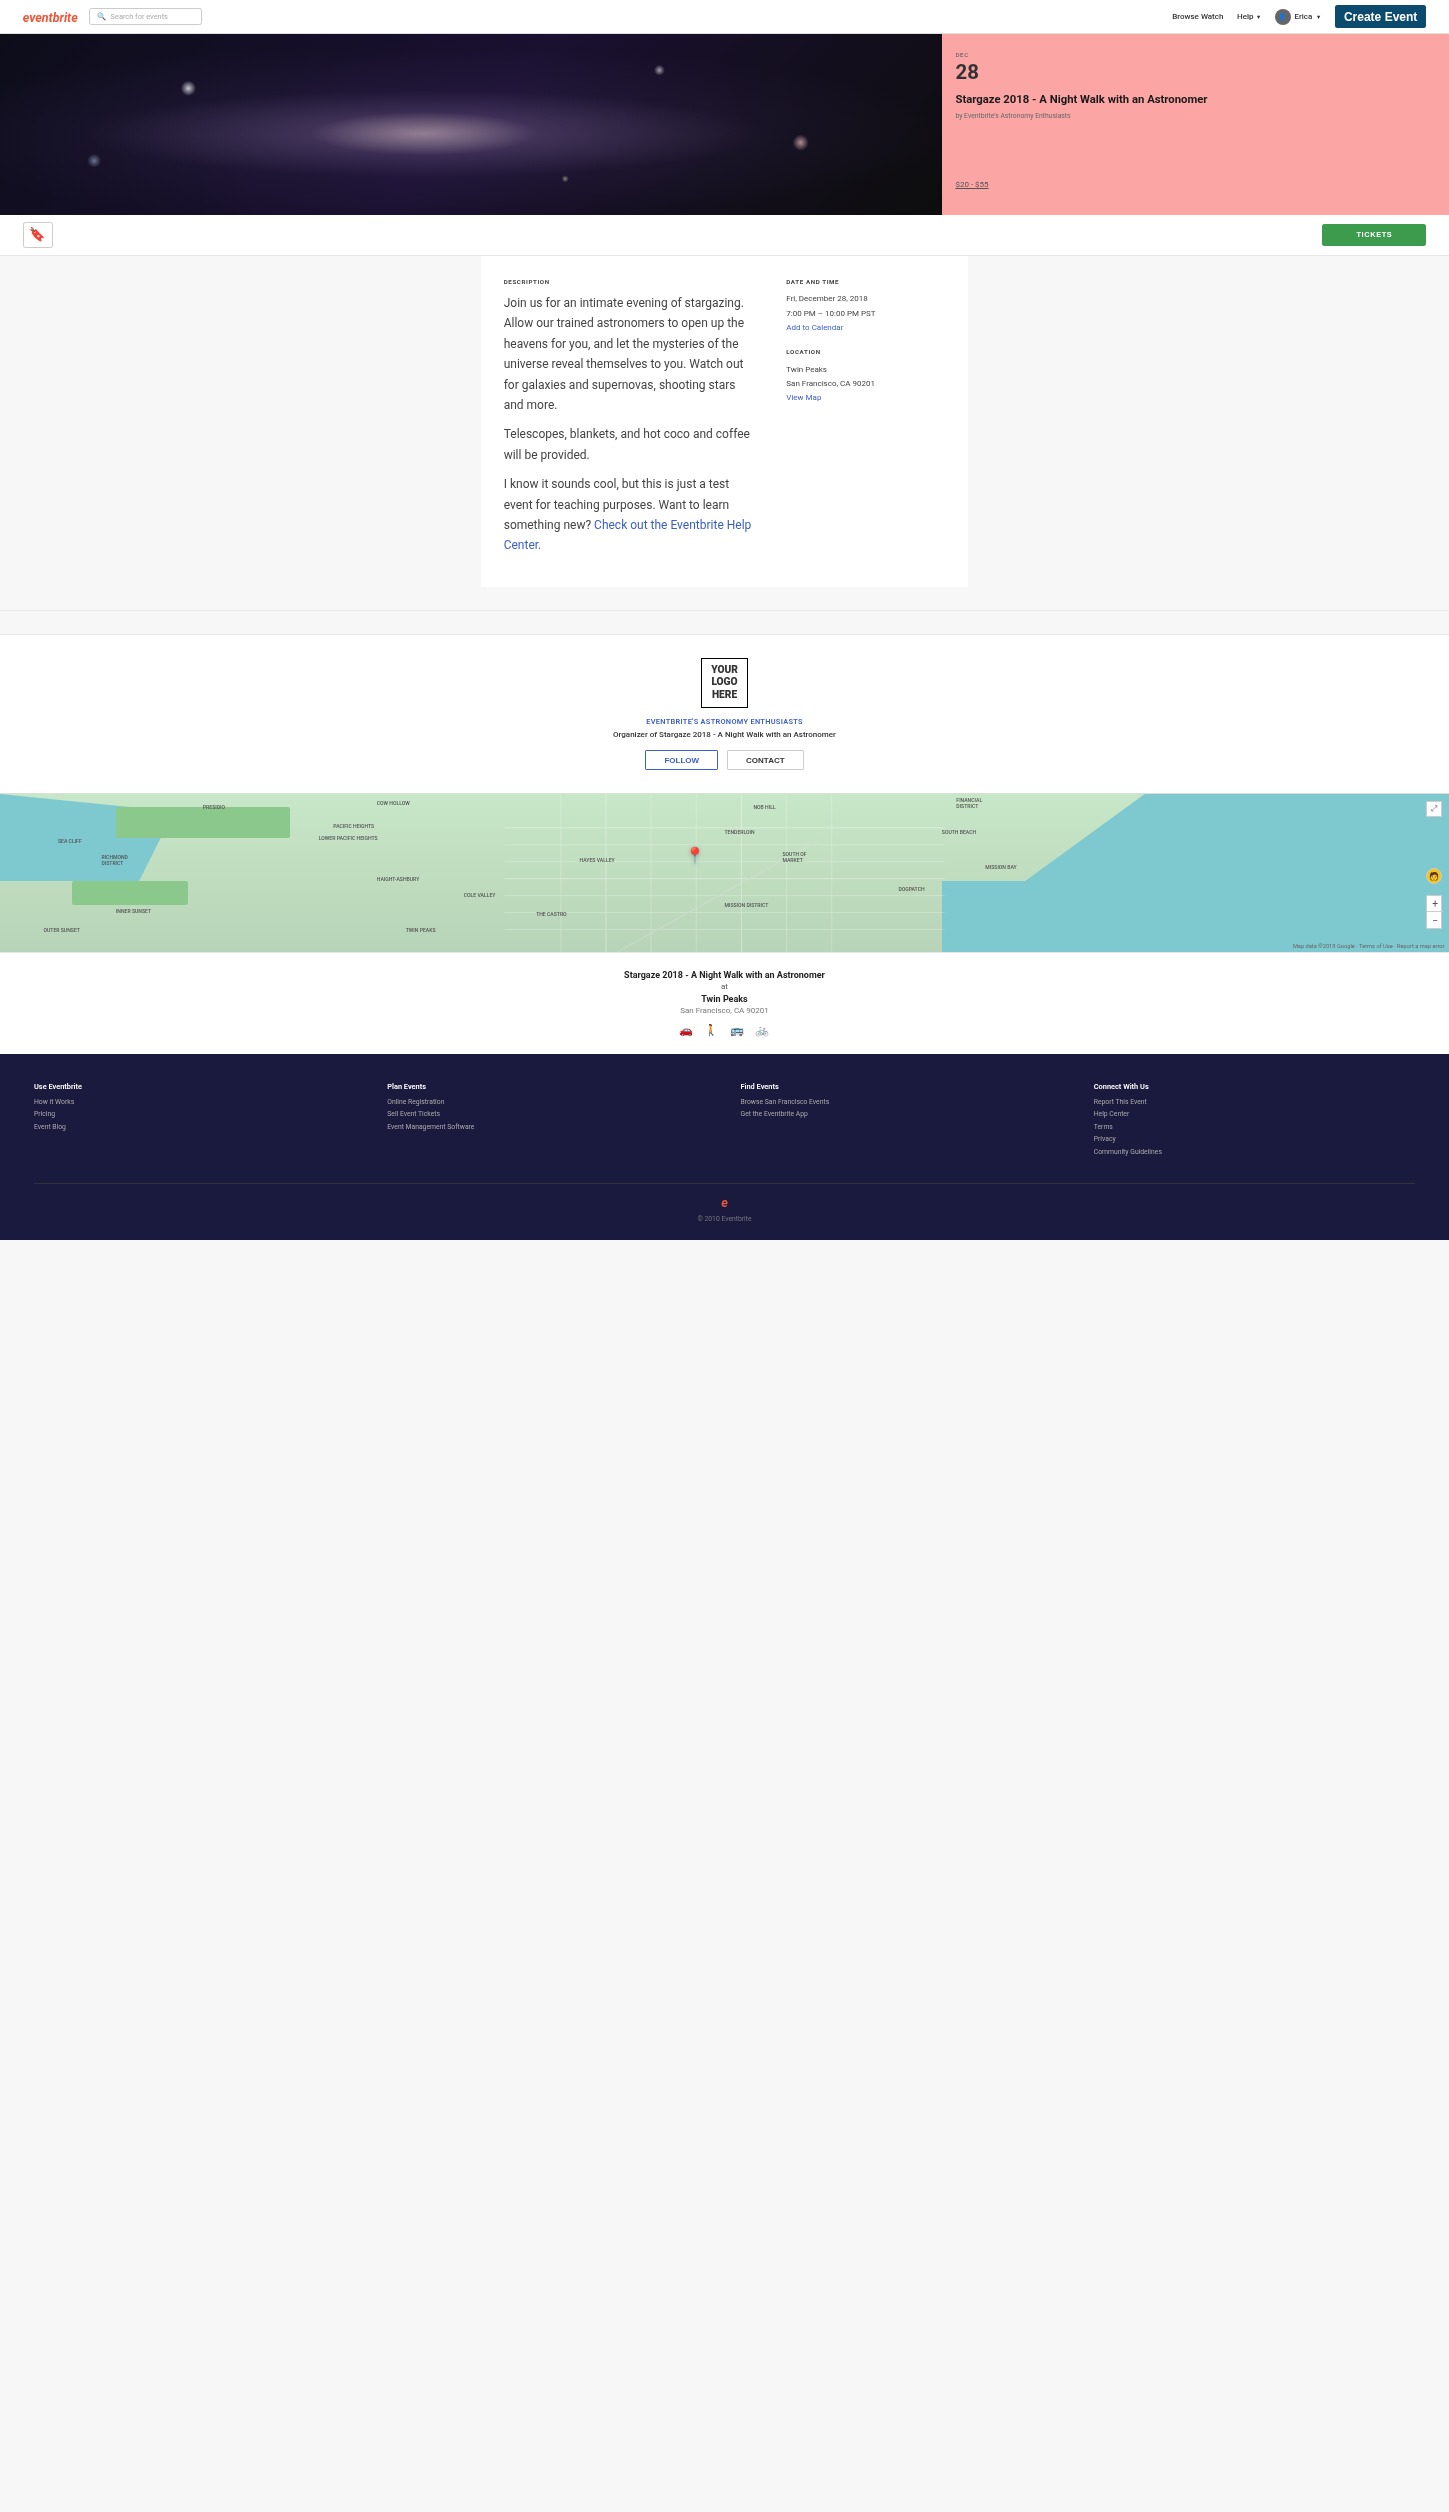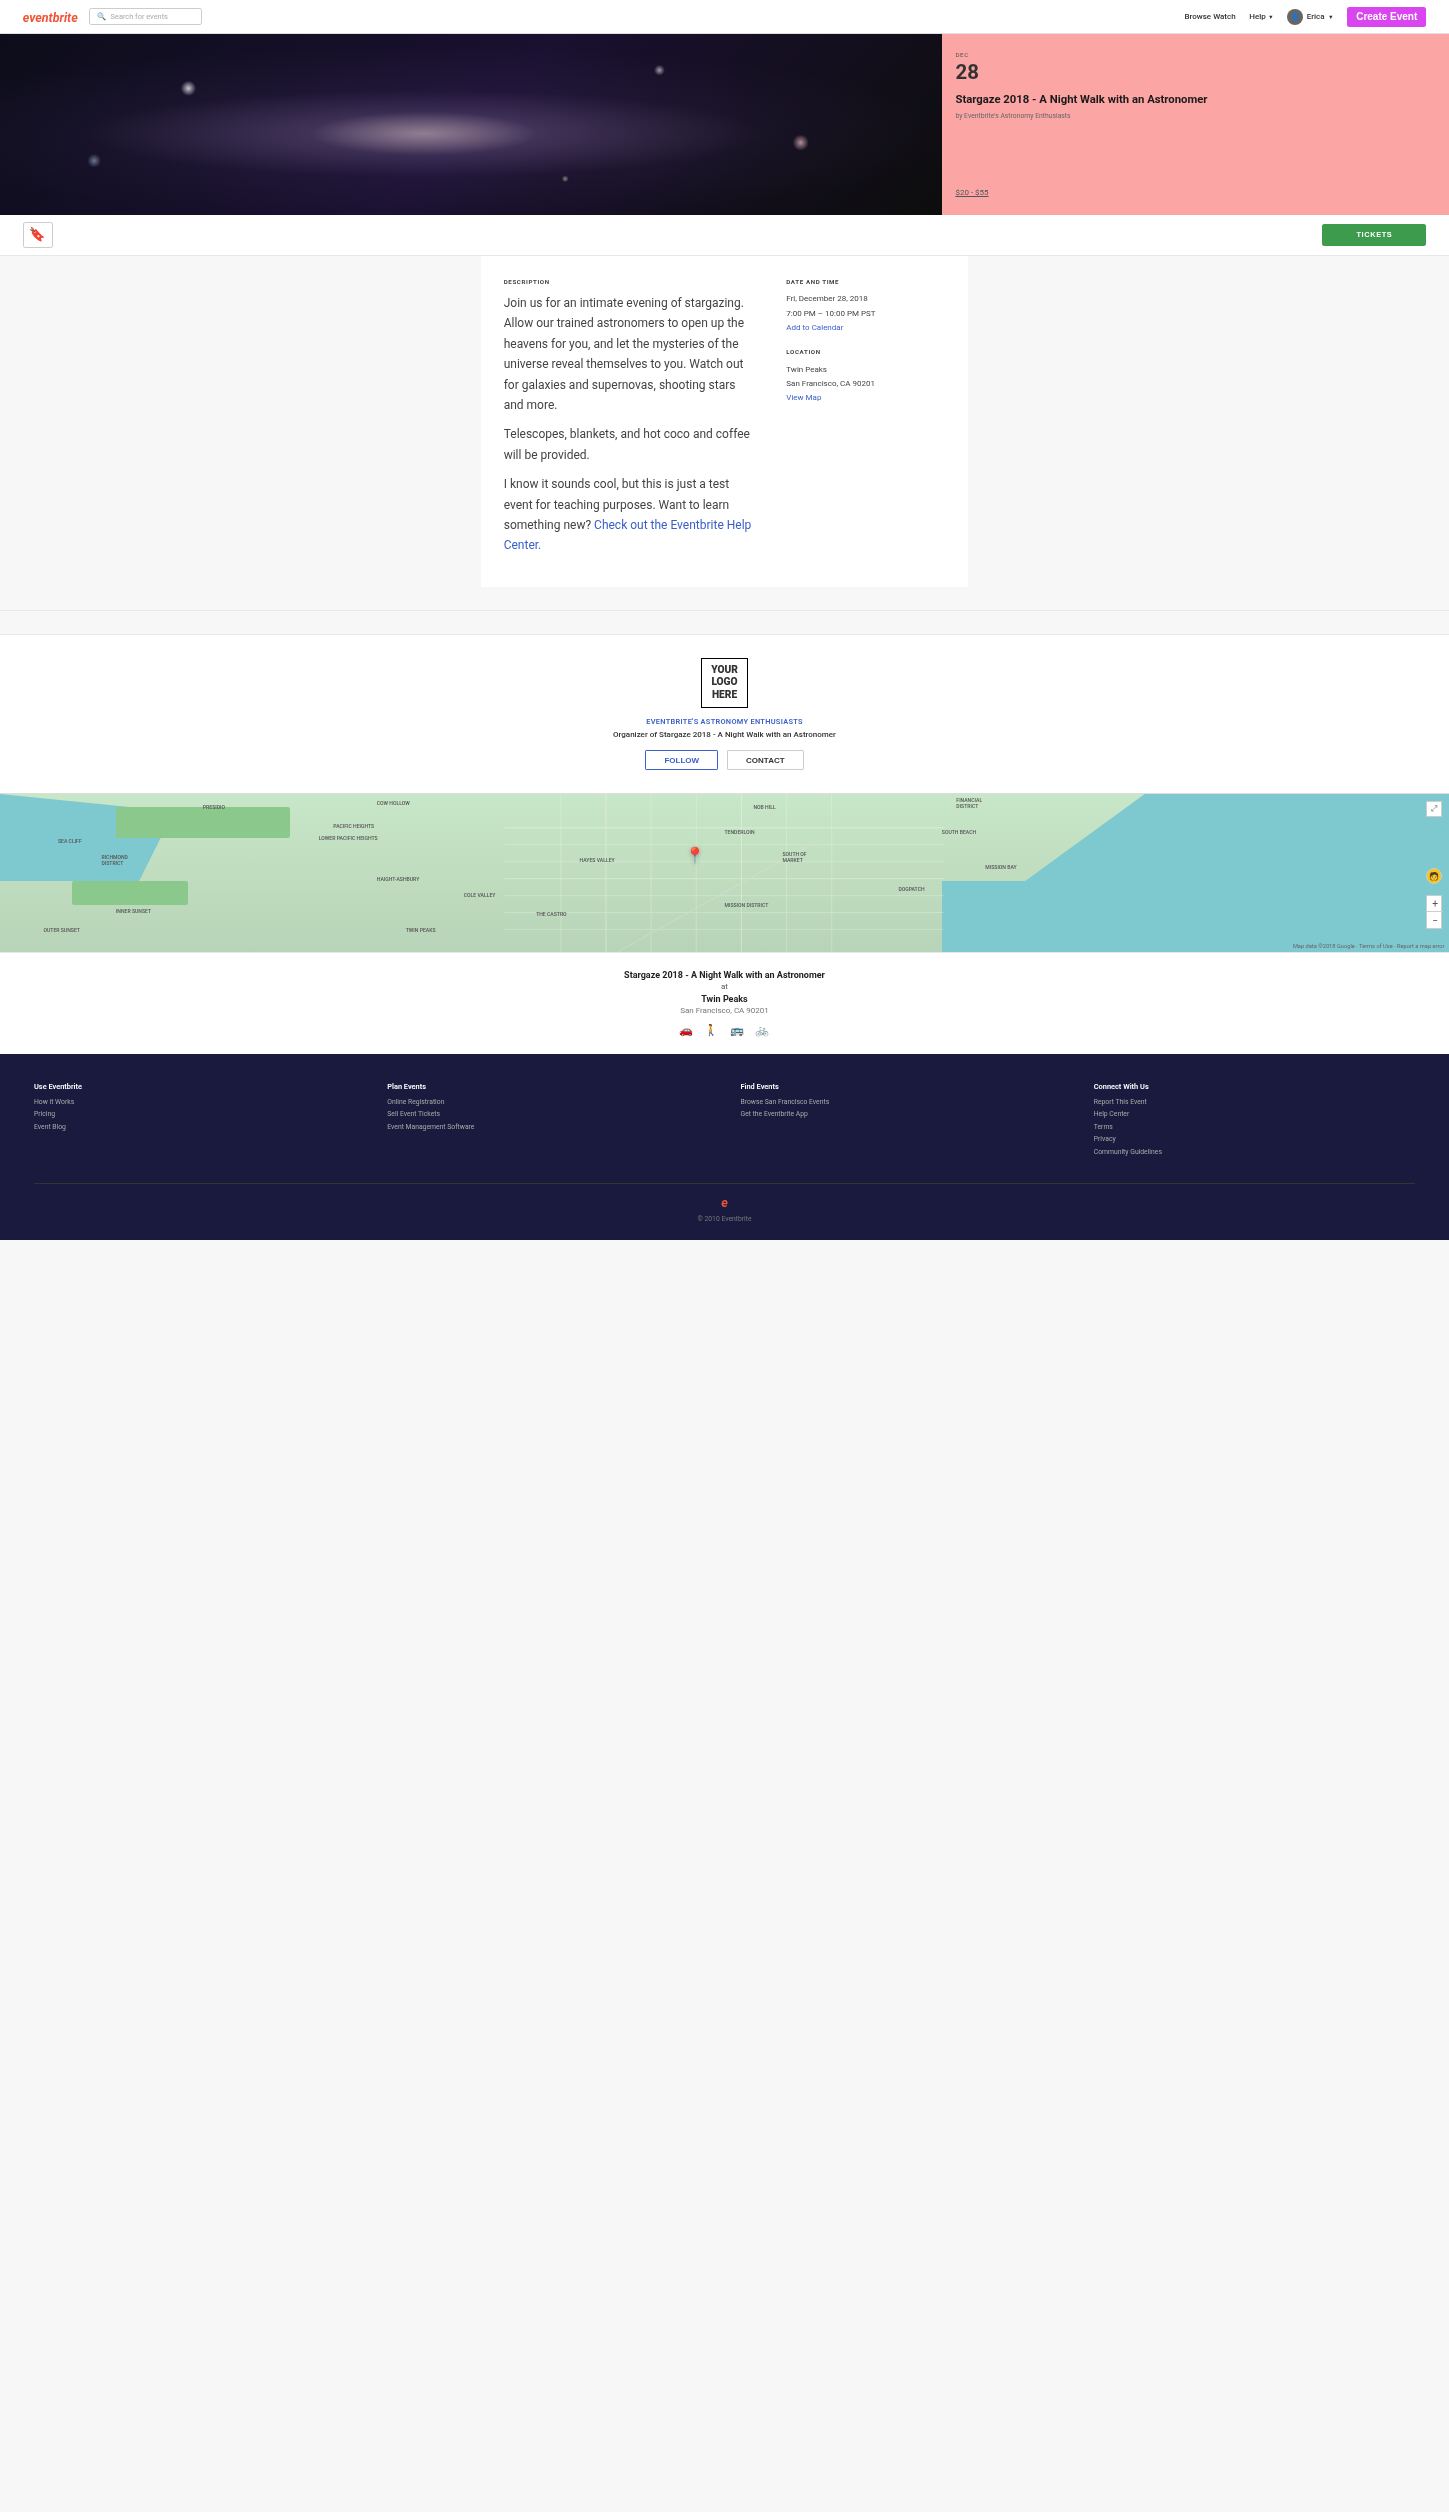--- a/index.html
+++ b/index.html
@@ -7,42 +7,42 @@
 
     
     .header { background: #fff; border-bottom: 0.6px solid #e0e0e0; padding: 0 22.7px; height: 34px; display: flex; align-items: center; justify-content: space-between; position: sticky; top: 0; z-index: 100; }
     .header-left { display: flex; align-items: flex-end; gap: 11.3px; }
     .logo { color: #f05537; font-size: 12.5px; font-weight: 700; font-style: italic; }
     .search-bar { display: flex; align-items: center; gap: 4.5px; border: 0.6px solid #ccc; border-radius: 2.3px; padding: 3.4px 6.8px; width: 113px; color: #999; font-size: 7.4px; }
     .header-nav { display: flex; align-items: center; gap: 13.6px; }
     .nav-link { color: #333; text-decoration: none; font-size: 8px; font-weight: 500; }
     .user-area { display: flex; align-items: center; gap: 3.4px; font-size: 8px; font-weight: 500; }
     .user-avatar { width: 16px; height: 16px; border-radius: 50%; background: #666; display: flex; align-items: center; justify-content: center; color: #fff; font-size: 6.8px; }
-    .create-event-btn { background: #d946ef; color: #fff; border: none; border-radius: 2.3px; padding: 4.5px 9px; font-size: 10px; font-weight: 600; cursor: pointer; }
+    .create-event-btn { background: #0c4a6e; color: #fff; border: none; border-radius: 2.3px; padding: 4.5px 9px; font-size: 12px; font-weight: 600; cursor: pointer; }
 
     
     .hero-section { background: #1a1a2e; display: flex; }
     .hero-image { width: 65%; min-height: 181px; background: radial-gradient(ellipse at 40% 50%, #2a2a5a 0%, #0d0d1a 40%, #1a0a0a 70%, #0d0d0d 100%); position: relative; overflow: hidden; }
     .galaxy-bg { width: 100%; height: 100%; background:
       radial-gradient(ellipse 60% 40% at 45% 55%, rgba(180,150,200,0.3) 0%, transparent 60%),
       radial-gradient(ellipse 30% 30% at 45% 55%, rgba(220,200,180,0.5) 0%, transparent 40%),
       radial-gradient(ellipse 80% 70% at 45% 55%, rgba(100,80,150,0.2) 0%, transparent 70%),
       radial-gradient(circle at 20% 30%, rgba(255,255,255,0.8) 0%, transparent 1%),
       radial-gradient(circle at 70% 20%, rgba(255,255,255,0.6) 0%, transparent 0.8%),
       radial-gradient(circle at 85% 60%, rgba(255,200,200,0.7) 0%, transparent 1%),
       radial-gradient(circle at 10% 70%, rgba(200,220,255,0.5) 0%, transparent 0.8%),
       radial-gradient(circle at 60% 80%, rgba(255,255,200,0.5) 0%, transparent 0.6%),
       linear-gradient(135deg, #0d0d1a 0%, #1a1030 50%, #0d0d0d 100%);
       min-height: 181px; }
     .hero-info { width: 35%; background: #fca5a5; padding: 17px 13.6px; display: flex; flex-direction: column; }
     .hero-date-label { font-size: 6.2px; color: #555; text-transform: uppercase; letter-spacing: 0.6px; margin-bottom: 1.1px; }
     .hero-date-num { font-size: 20.4px; font-weight: 700; color: #333; margin-bottom: 9px; }
     .hero-title { font-size: 11.3px; font-weight: 700; color: #1a1a1a; margin-bottom: 4.5px; line-height: 1.3; }
     .hero-organizer { font-size: 6.8px; color: #666; margin-bottom: auto; }
-    .hero-price { font-size: 8px; color: #555; margin-top: 11.3px; margin-bottom: 1px; text-decoration: underline; }
+    .hero-price { font-size: 8px; color: #555; margin-top: 11.3px; margin-bottom: 9px; text-decoration: underline; }
 
     
     .action-bar { background: #fff; padding: 6.8px 22.7px; display: flex; align-items: center; justify-content: space-between; border-bottom: 0.6px solid #e8e8e8; }
     .bookmark-btn { background: none; border: 0.6px solid #ccc; border-radius: 2.3px; padding: 4.5px 5.7px; cursor: pointer; color: #555; display: flex; align-items: center; }
     .tickets-btn { background: #3d9b4e; color: #fff; border: none; border-radius: 2.3px; padding: 6.8px 34px; font-size: 7.4px; font-weight: 700; letter-spacing: 0.6px; cursor: pointer; text-transform: uppercase; }
 
     
     .main-content { background: #fff; max-width: 487px; margin: 0 auto; padding: 22.7px; }
     .content-grid { display: grid; grid-template-columns: 1fr 159px; gap: 34px; }
 

